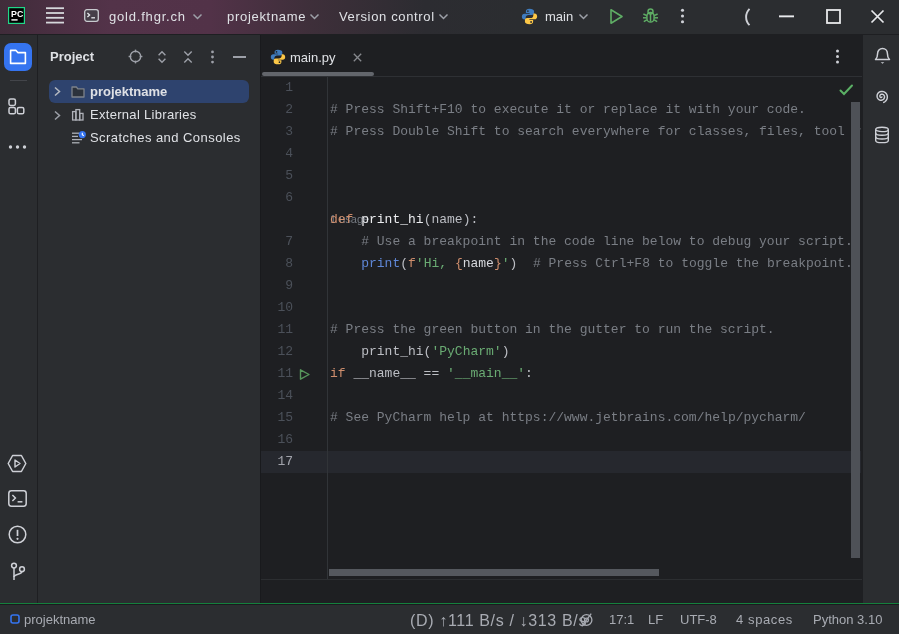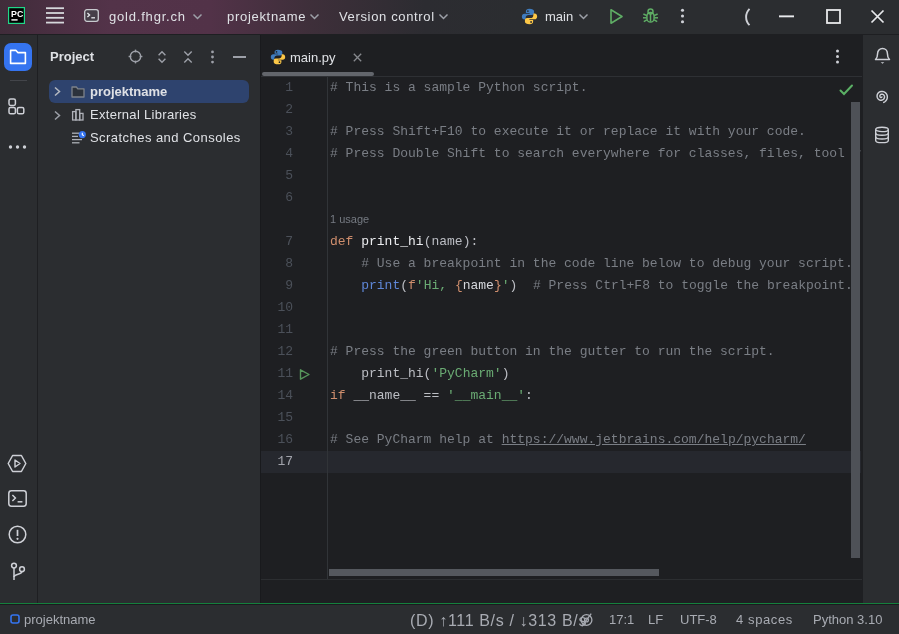--- a/index.html
+++ b/index.html
@@ -261,37 +261,36 @@
     </div>
 
     <svg class="abs" style="left:37px;top:333px" width="13" height="13" viewBox="0 0 13 13">
       <path d="M2.5 1.8 L11 6.5 L2.5 11.2 Z" fill="none" stroke="#57965c" stroke-width="1.4" stroke-linejoin="round"></path>
     </svg>
 
     <div class="abs" style="left:69px;top:178px;font-size:11px;color:#757a82;font-family:'Liberation Sans',sans-serif;">1 usage</div>
 
     <div class="abs" style="left:69px;top:42px;width:531px;height:502px;overflow:hidden;">
       <div class="mono">
-<div><span class="cm"># This is a sample Python script.</span></div>
 <div>&nbsp;</div>
 <div><span class="cm"># Press Shift+F10 to execute it or replace it with your code.</span></div>
 <div><span class="cm"># Press Double Shift to search everywhere for classes, files, tool windows, actions, and settings.</span></div>
 <div>&nbsp;</div>
 <div>&nbsp;</div>
 <div>&nbsp;</div>
 <div><span class="kw">def</span><span class="df"> </span><span class="fn">print_hi</span><span class="df">(name):</span></div>
 <div><span class="cm">    # Use a breakpoint in the code line below to debug your script.</span></div>
 <div><span class="df">    </span><span class="bi">print</span><span class="df">(</span><span class="kw">f</span><span class="st">'Hi, </span><span class="kw">{</span><span style="color:#d5d7dc">name</span><span class="kw">}</span><span class="st">'</span><span class="df">)  </span><span class="cm"># Press Ctrl+F8 to toggle the breakpoint.</span></div>
 <div>&nbsp;</div>
 <div>&nbsp;</div>
 <div><span class="cm"># Press the green button in the gutter to run the script.</span></div>
 <div><span class="df">    print_hi(</span><span class="st">'PyCharm'</span><span class="df">)</span></div>
 <div><span class="kw">if</span><span class="df"> __name__ == </span><span class="st">'__main__'</span><span class="df">:</span></div>
 <div>&nbsp;</div>
-<div><span class="cm"># See PyCharm help at <span style="text-decoration:underline">https://www.jetbrains.com/help/pycharm/</span></span></div>
+<div><span class="cm"># See PyCharm help at <span style="">https://www.jetbrains.com/help/pycharm/</span></span></div>
 <div>&nbsp;</div>
       </div>
     </div>
 
     <svg class="abs" style="left:574px;top:14px" width="5" height="15" viewBox="0 0 5 15">
       <circle cx="2.5" cy="2" r="1.5" fill="#ced0d6"></circle>
       <circle cx="2.5" cy="7.5" r="1.5" fill="#ced0d6"></circle>
       <circle cx="2.5" cy="13" r="1.5" fill="#ced0d6"></circle>
     </svg>
 

